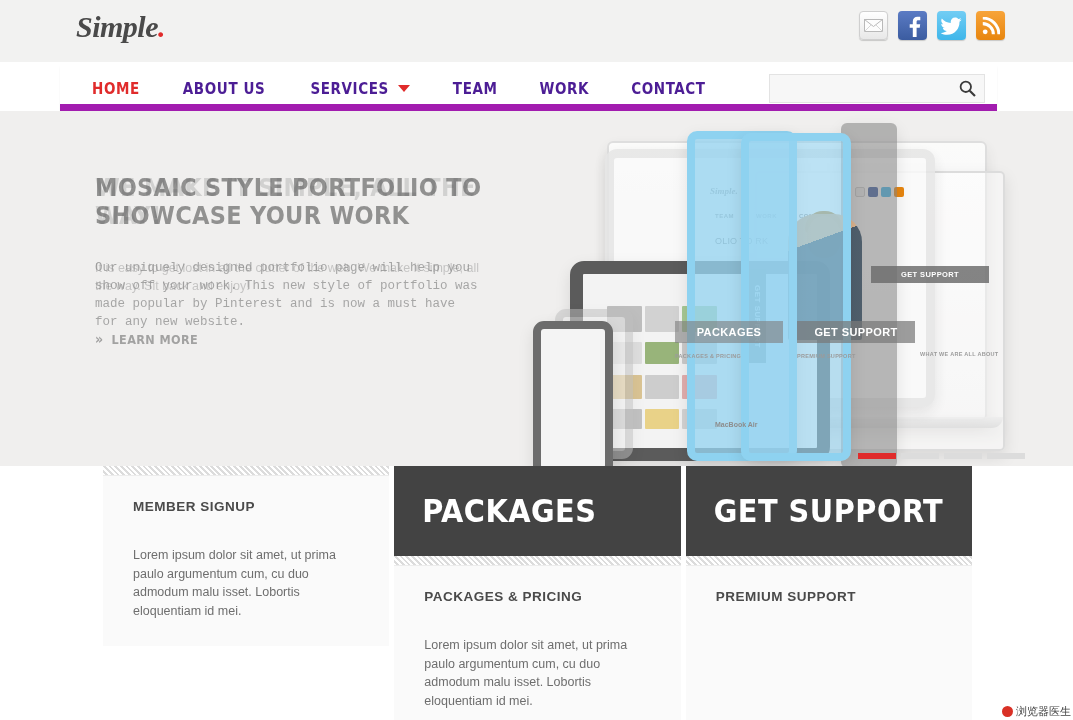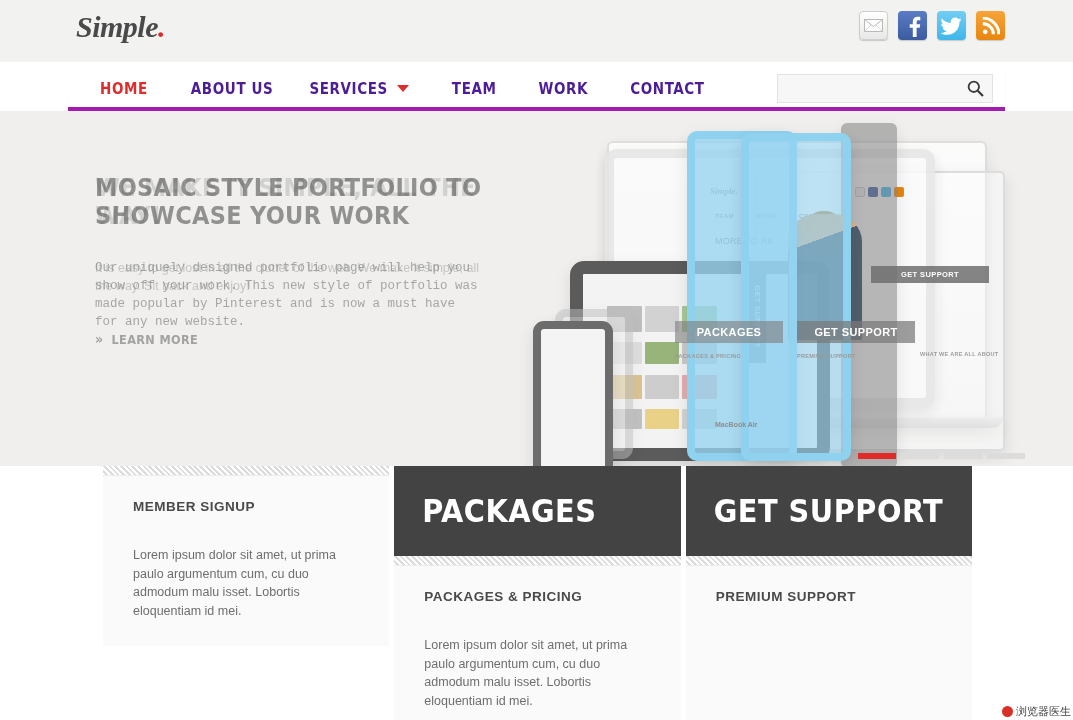--- a/index.html
+++ b/index.html
@@ -41,43 +41,43 @@
     box-shadow: 0 1px 1px rgba(0,0,0,.18);
     cursor: pointer;
   }
   .si-mail { background: linear-gradient(#ffffff,#e8e8e8); border: 1px solid #cfcfcf; }
   .si-fb   { background: linear-gradient(#5b7bc4,#3b5ca0); }
   .si-tw   { background: linear-gradient(#72cdf4,#3fb6ea); }
   .si-rss  { background: linear-gradient(#f7a43a,#e8860f); }
 
   
   .navbar {
-    position: absolute; left: 68px; top: 66px;
+    position: absolute; left: 60px; top: 66px;
     width: 937px; height: 45px;
     background: #ffffff;
-    border-bottom: 4px solid #a21caf;
+    border-bottom: 7px solid #a21caf;
     box-shadow: 0 1px 2px rgba(0,0,0,.05);
   }
   .nav-items {
     position: absolute; left: 0; top: 0;
     height: 45px; display: flex; align-items: center;
   }
   .nav-item {
     font-family: "DejaVu Sans Condensed", "Liberation Sans Narrow", "Liberation Sans", sans-serif;
     font-weight: bold; font-size: 15px;
     letter-spacing: 0.6px;
     color: #4c1d95; text-transform: uppercase;
     cursor: pointer;
     display: flex; align-items: center; gap: 9px;
     white-space: nowrap;
   }
   .nav-item.active { color: #e02b2b; }
   .ni-home     { margin-left: 32px; }
   .ni-about    { margin-left: 43px; }
-  .ni-services { margin-left: 36px; }
+  .ni-services { margin-left: 45px; }
   .ni-team     { margin-left: 43px; }
   .ni-work     { margin-left: 42px; }
   .ni-contact  { margin-left: 42px; }
   .caret {
     width: 0; height: 0;
     border-left: 6px solid transparent;
     border-right: 6px solid transparent;
     border-top: 7px solid #e02b2b;
   }
 
@@ -393,21 +393,21 @@
         <span>TEAM</span>
         <span>WORK</span>
         <span>CONTACT</span>
       </div>
       <div class="mini mini-social">
         <i style="background:#ededed;border:1px solid #ccc"></i>
         <i style="background:#3b5ca0"></i>
         <i style="background:#3fb6ea"></i>
         <i style="background:#e8860f"></i>
       </div>
-      <div class="mini mini-hero">MORE TO RK</div>
+      <div class="mini mini-hero">OLIO TO RK</div>
 
       <div class="dev dev-tablet-d"></div>
       <div class="mosaic">
         <span style="background:#b9b9b9;height:26px"></span>
         <span style="background:#cfcfcf;height:26px"></span>
         <span style="background:#9fc48a;height:26px"></span>
         <span style="background:#dcdcdc;height:22px"></span>
         <span style="background:#8fae6d;height:22px"></span>
         <span style="background:#c6c6c6;height:22px"></span>
         <span style="background:#d8c08a;height:24px"></span>

